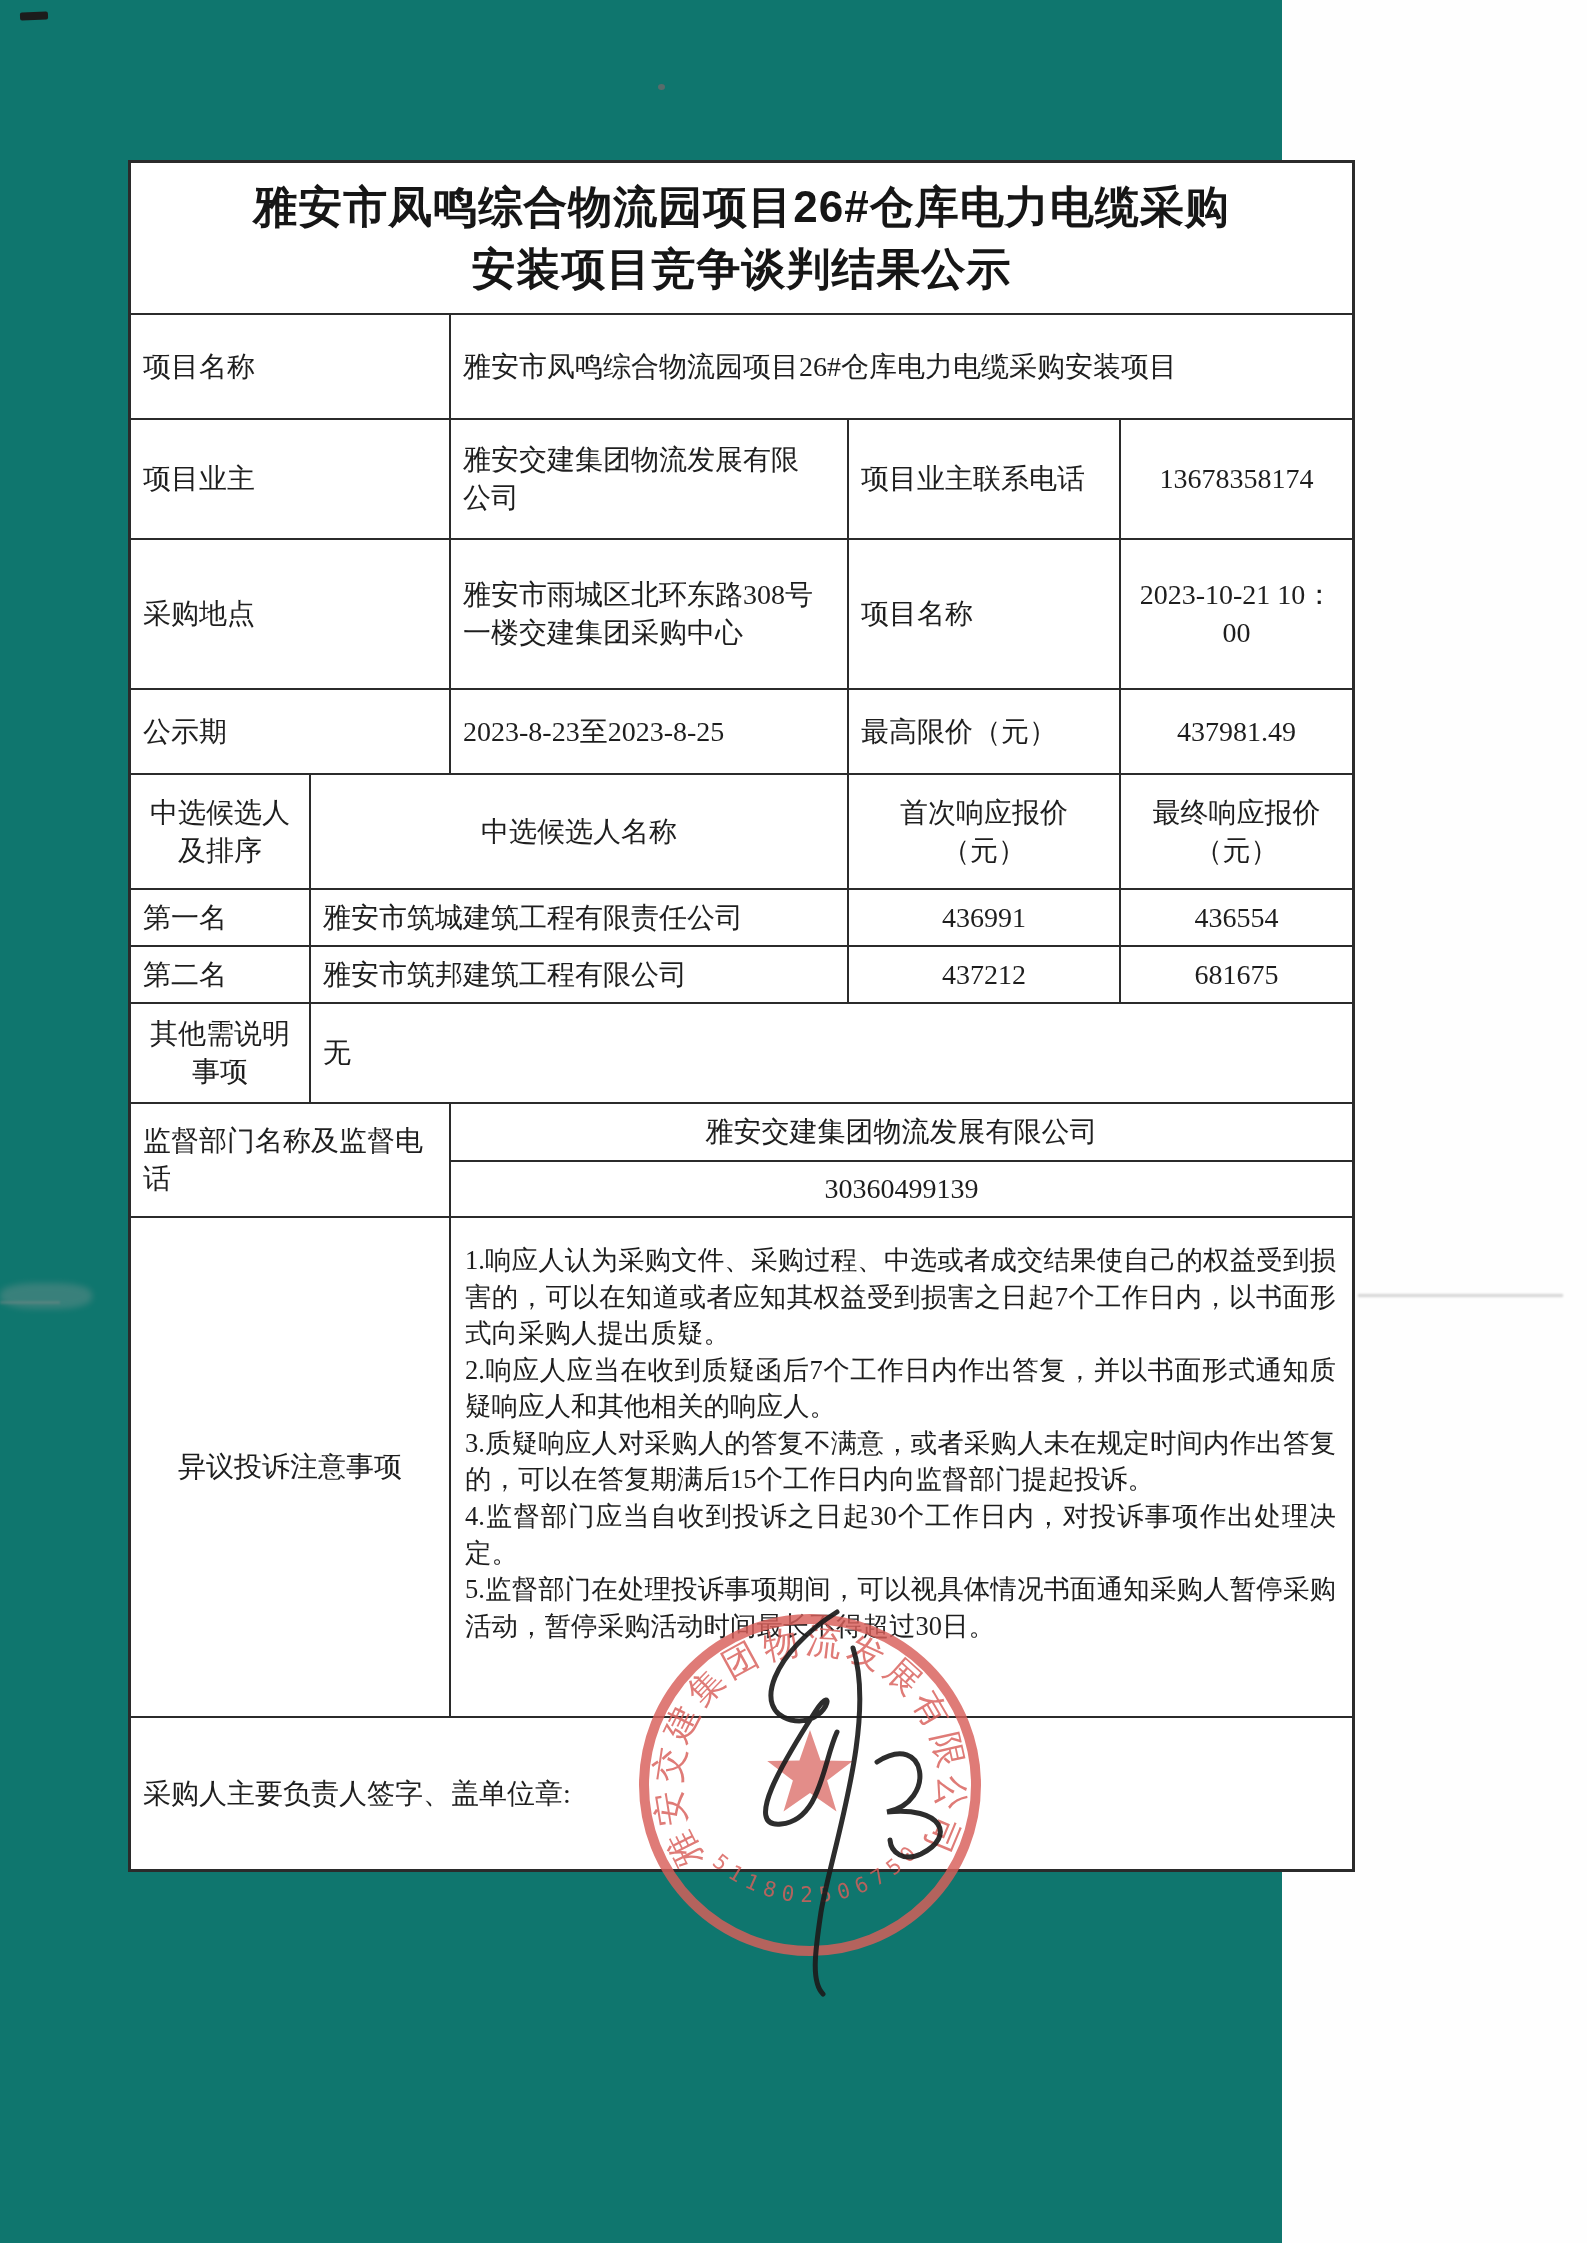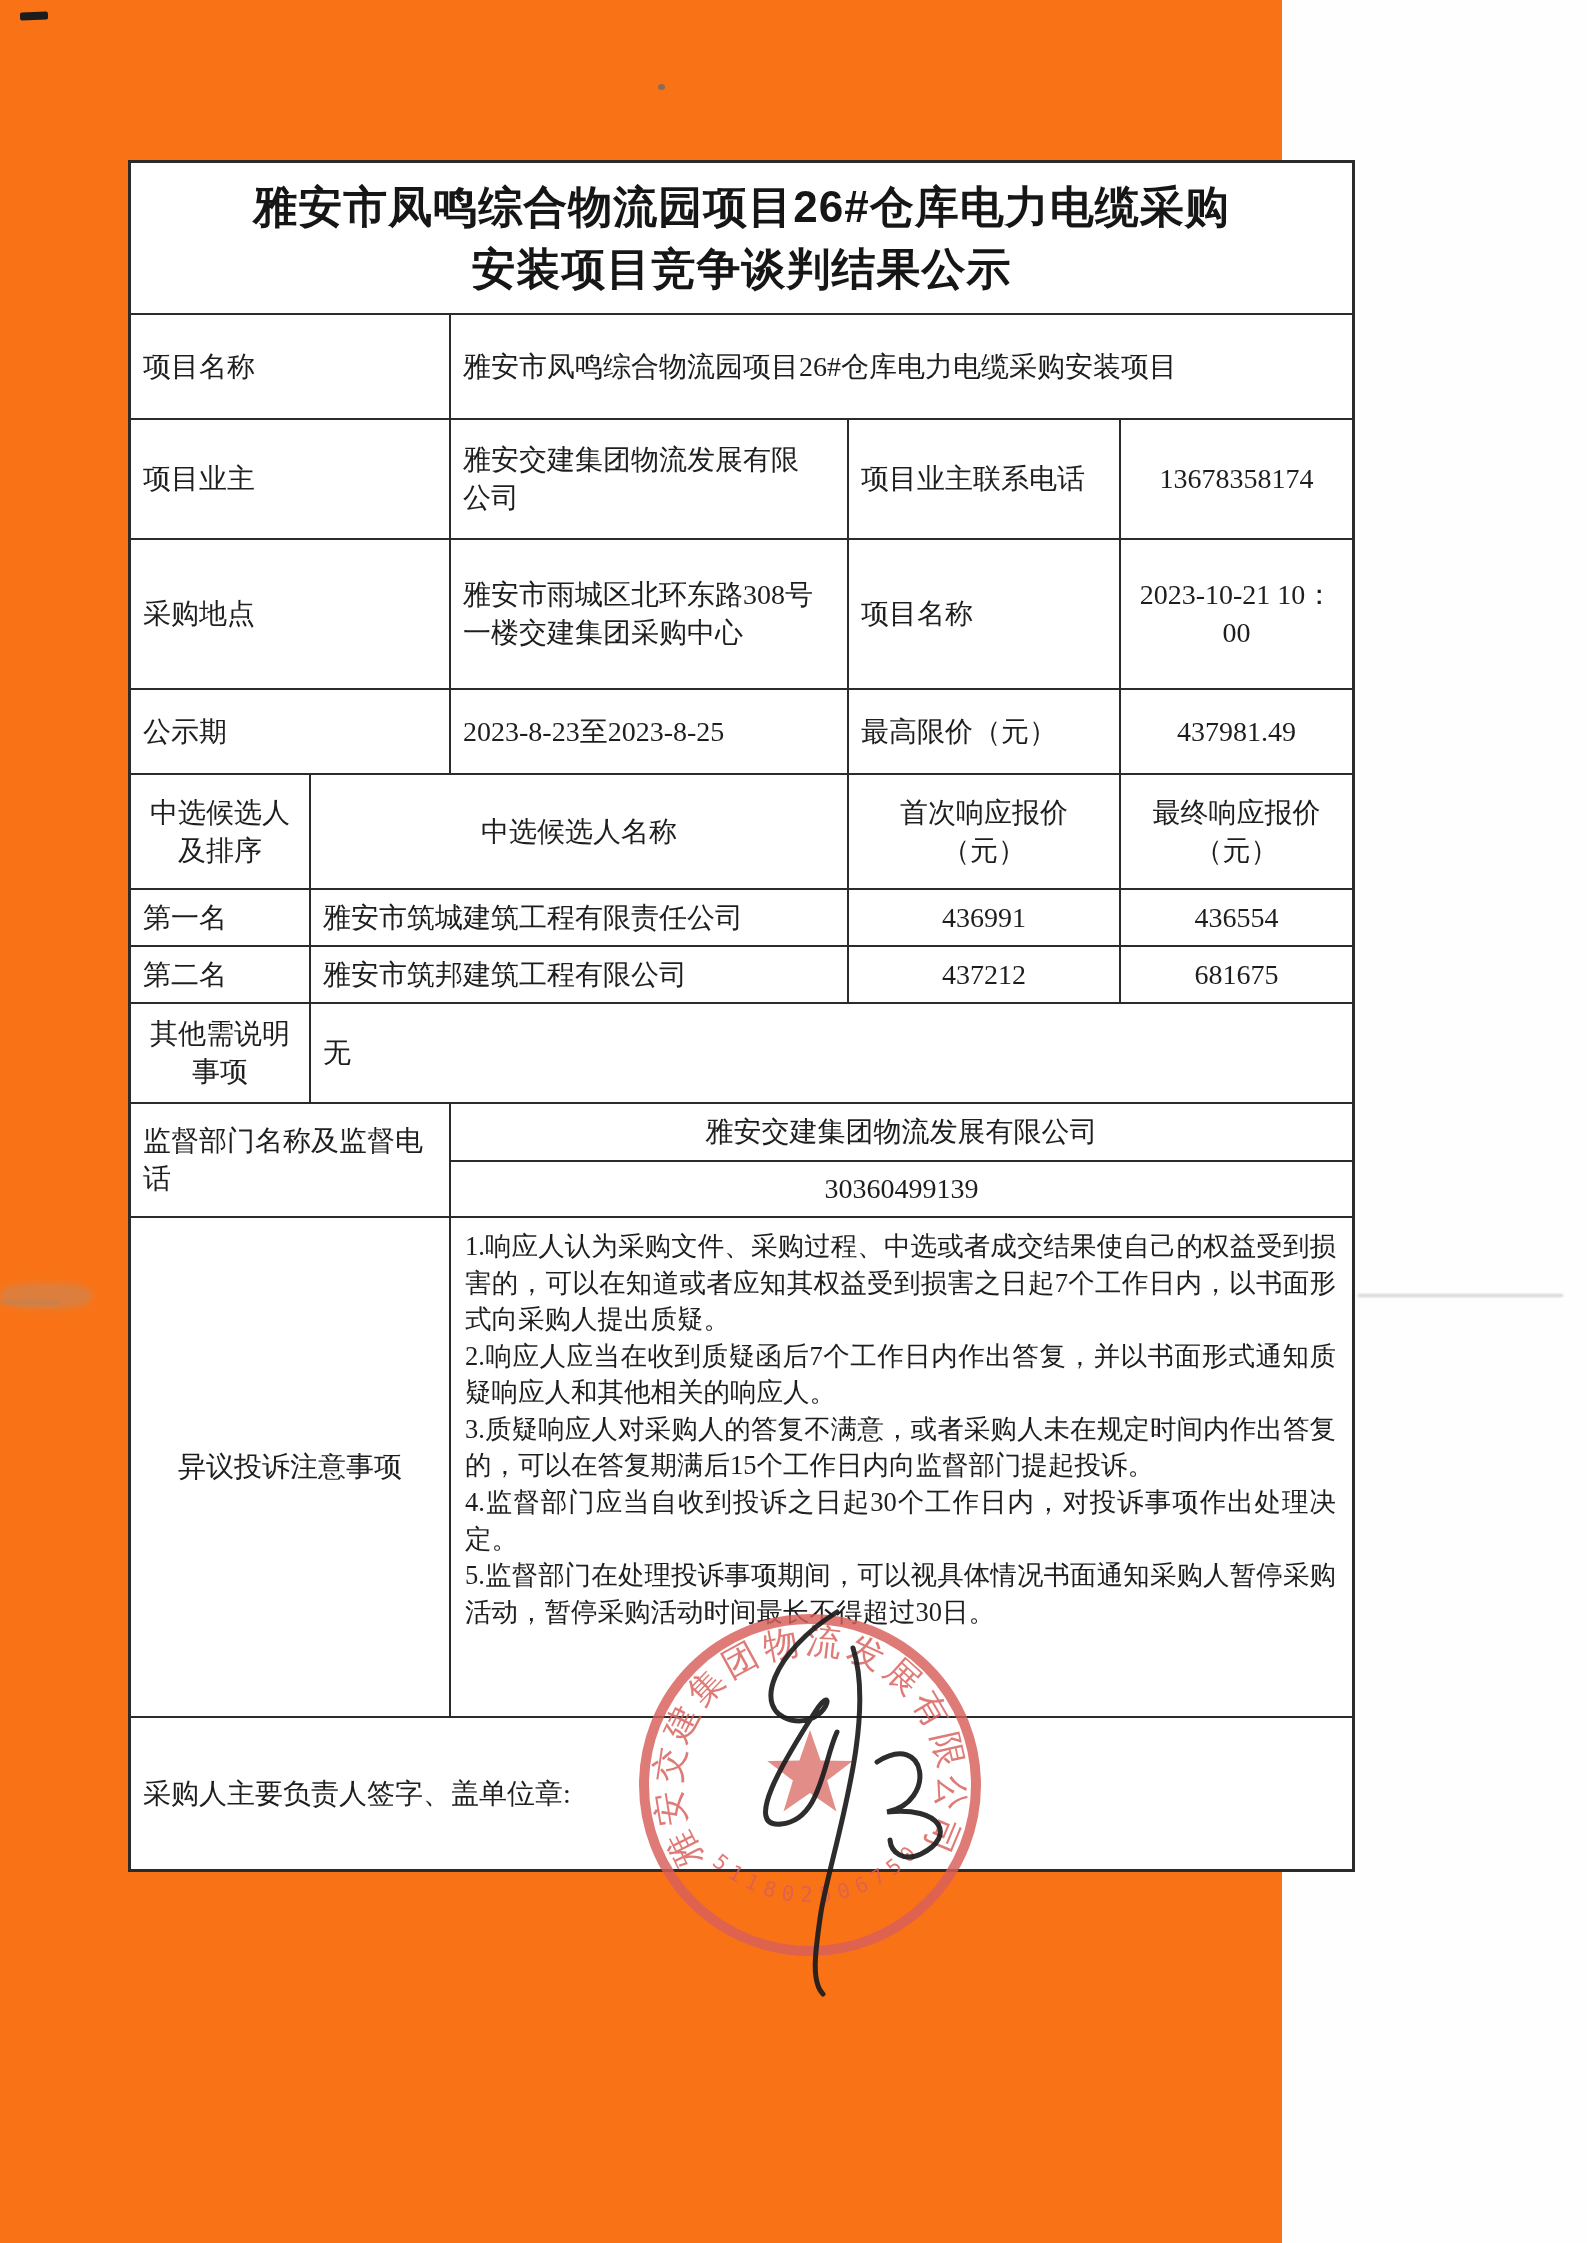--- a/index.html
+++ b/index.html
@@ -1,17 +1,17 @@
 <!DOCTYPE html>
 <html><head>
 <meta charset="utf-8">
 <style>
   html,body{margin:0;padding:0;background:#fefefe;width:1587px;height:2243px;overflow:hidden;
     font-family:"Liberation Serif","DejaVu Serif",serif;color:#1e1e1e;}
-  .page{position:relative;width:1282px;height:2243px;background:#f97316;}
+  .page{position:relative;width:1282px;height:2243px;background:#0f766e;}
 
   
   .artifact{position:absolute;pointer-events:none;}
   .a-dash{left:20px;top:12px;width:28px;height:8px;background:#1c1c1c;border-radius:2px;transform:rotate(-2deg);}
   .a-dot{left:658px;top:84px;width:7px;height:6px;background:#6a6a6a;border-radius:50%;opacity:.8;}
   .a-smudge-left{left:0;top:1283px;width:92px;height:26px;background:#9a9a9a;opacity:.30;filter:blur(3px);border-radius:40%;}
   .a-line-right{left:1358px;top:1294px;width:205px;height:3px;background:#8a8a8a;opacity:.35;filter:blur(1px);}
   .a-line-left{left:0;top:1301px;width:60px;height:3px;background:#8a8a8a;opacity:.35;filter:blur(1px);}
 
   
@@ -44,21 +44,21 @@
   .r-cand{height:57px;}
   .r-other{height:100px;}
   .r-sup{height:114px;}
   .r-obj{height:500px;}
   .r-sign{height:153px;}
 
   .sup-stack{display:flex;flex-direction:column;padding:0;align-items:stretch;}
   .sup-sub{height:56px;display:flex;align-items:center;justify-content:center;font-size:28px;box-sizing:border-box;}
   .sup-sub + .sup-sub{border-top:2px solid #2b2b2b;}
 
-  .obj-content{display:block;padding:10px 16px 10px 14px;font-size:26.5px;line-height:1.38;text-align:justify;}
+  .obj-content{display:block;padding:24px 16px 10px 14px;font-size:26.5px;line-height:1.38;text-align:justify;}
   .obj-content p{margin:0;}
 
   .seal{position:absolute;left:625px;top:1590px;width:380px;height:430px;pointer-events:none;}
 </style>
 </head>
 <body>
 
 <div class="page">
 
   <div class="artifact a-dash"></div>

